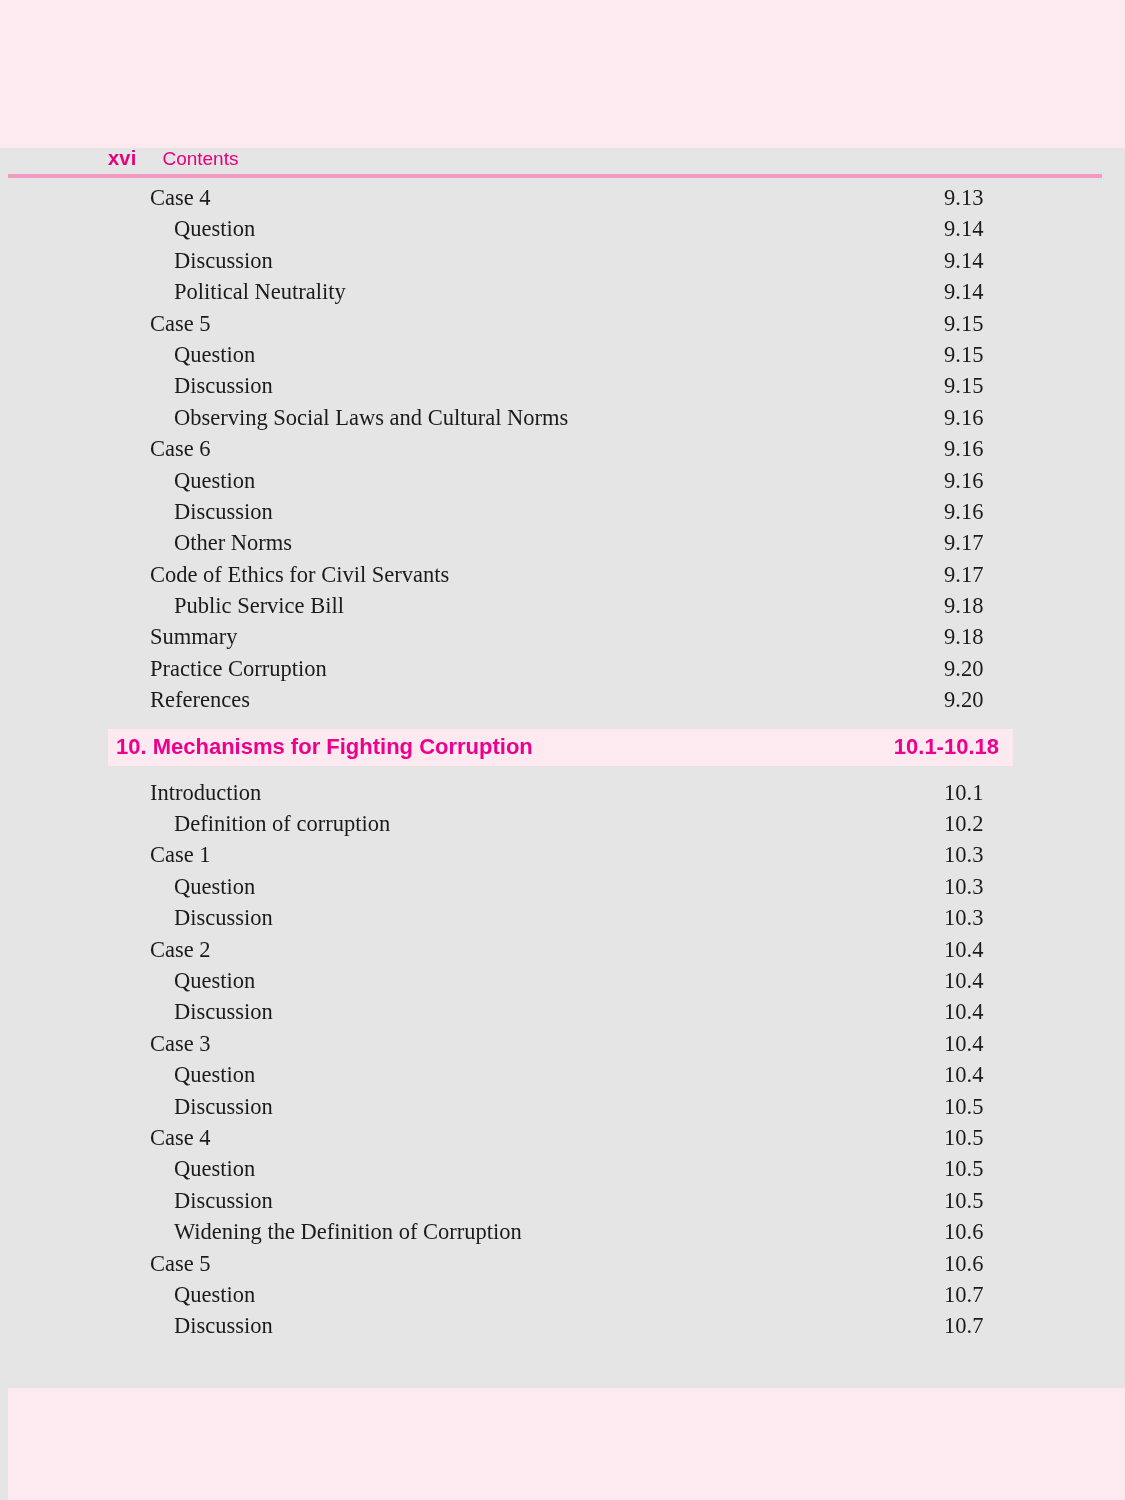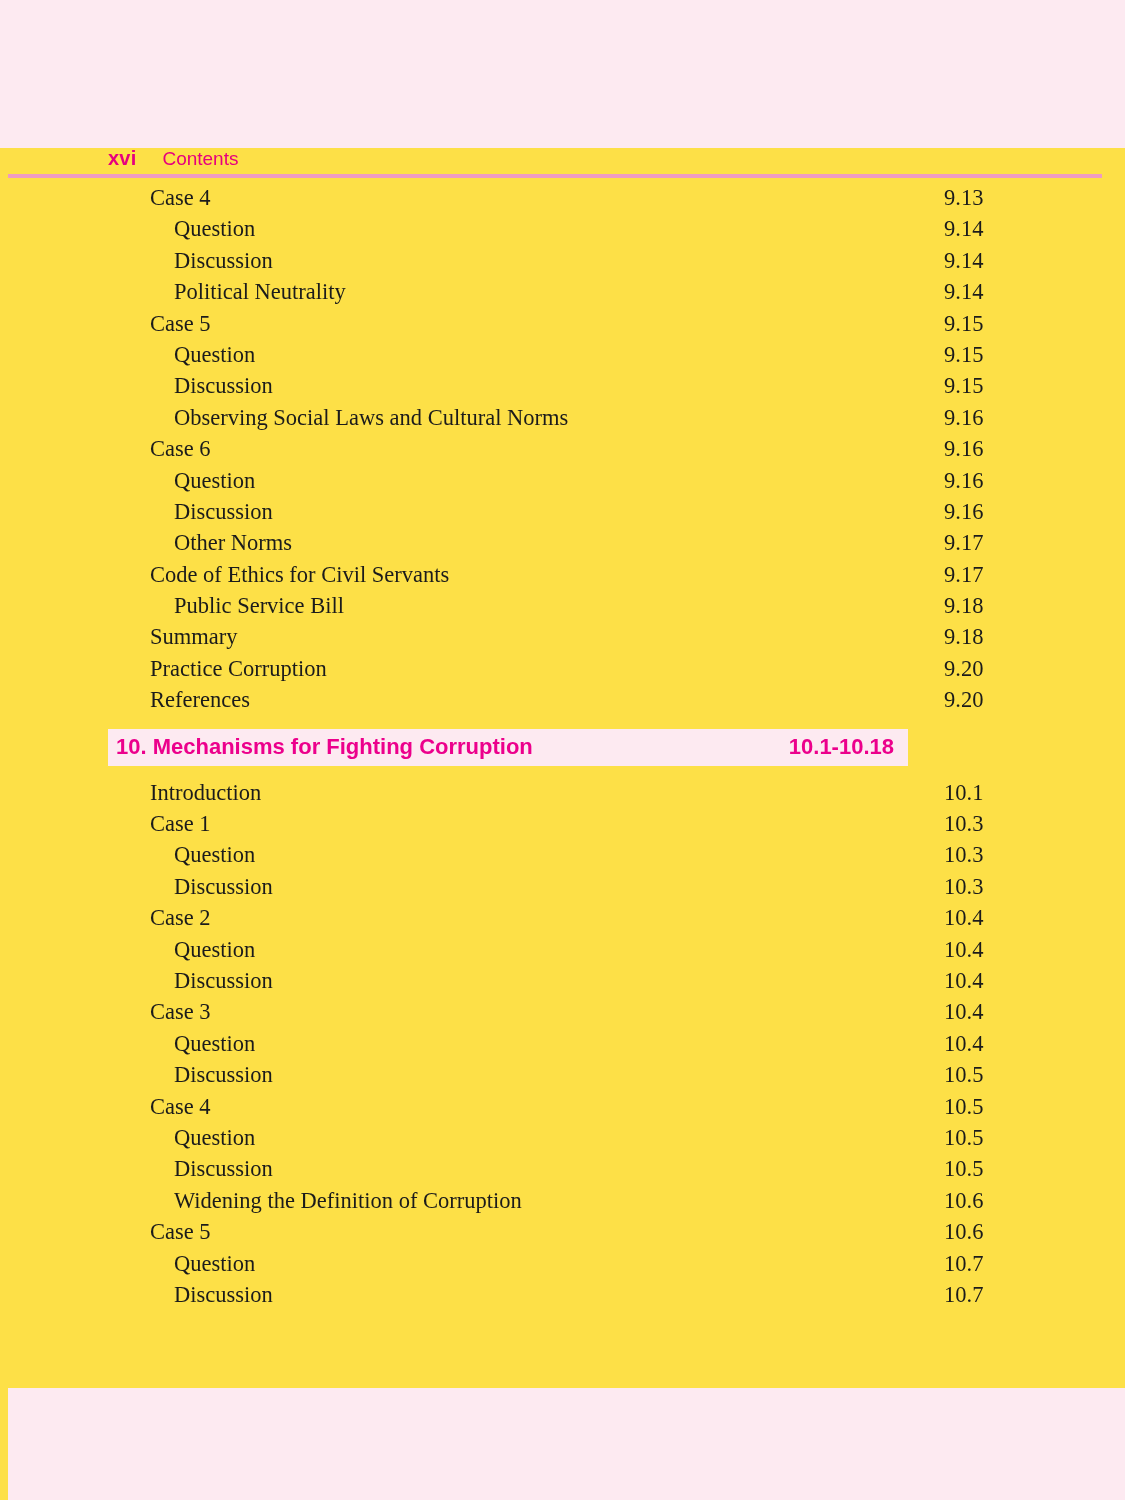--- a/index.html
+++ b/index.html
@@ -13,21 +13,21 @@
     background: #ffffff;
     font-family: "Liberation Serif", "DejaVu Serif", serif;
     overflow: hidden;
     position: relative;
   }
 
   .page {
     position: relative;
     width: 1125px;
     height: 1500px;
-    background: #fde047;
+    background: #e5e5e5;
   }
 
   
   .band-top {
     position: absolute;
     left: 0;
     top: 0;
     width: 1125px;
     height: 148px;
     background: #fdeaf1;
@@ -108,21 +108,21 @@
   .lvl1 .label { left: 150px; }
   .lvl2 .label { left: 174px; }
   .row.italic .label { }
 
   
   .chapter-bar {
     position: relative;
     margin-top: 13px;
     margin-bottom: 11px;
     margin-left: 108px;
-    width: 800px;
+    width: 905px;
     height: 37px;
     background: #fdeaf1;
     display: flex;
     align-items: center;
   }
   .chapter-title {
     font-family: "Liberation Sans", "DejaVu Sans", sans-serif;
     font-weight: bold;
     font-size: 22px;
     color: #ec008c;
@@ -223,20 +223,24 @@
         <span class="page-no">9.20</span>
       </div>
       <div class="chapter-bar">
         <span class="chapter-title">10. Mechanisms for Fighting Corruption</span>
         <span class="chapter-range">10.1-10.18</span>
       </div>
       <div class="row lvl1">
         <span class="label">Introduction</span>
         <span class="page-no">10.1</span>
       </div>
+      <div class="row lvl2">
+        <span class="label">Definition of corruption</span>
+        <span class="page-no">10.2</span>
+      </div>
       <div class="row lvl1">
         <span class="label">Case 1</span>
         <span class="page-no">10.3</span>
       </div>
       <div class="row lvl2">
         <span class="label">Question</span>
         <span class="page-no">10.3</span>
       </div>
       <div class="row lvl2">
         <span class="label">Discussion</span>

